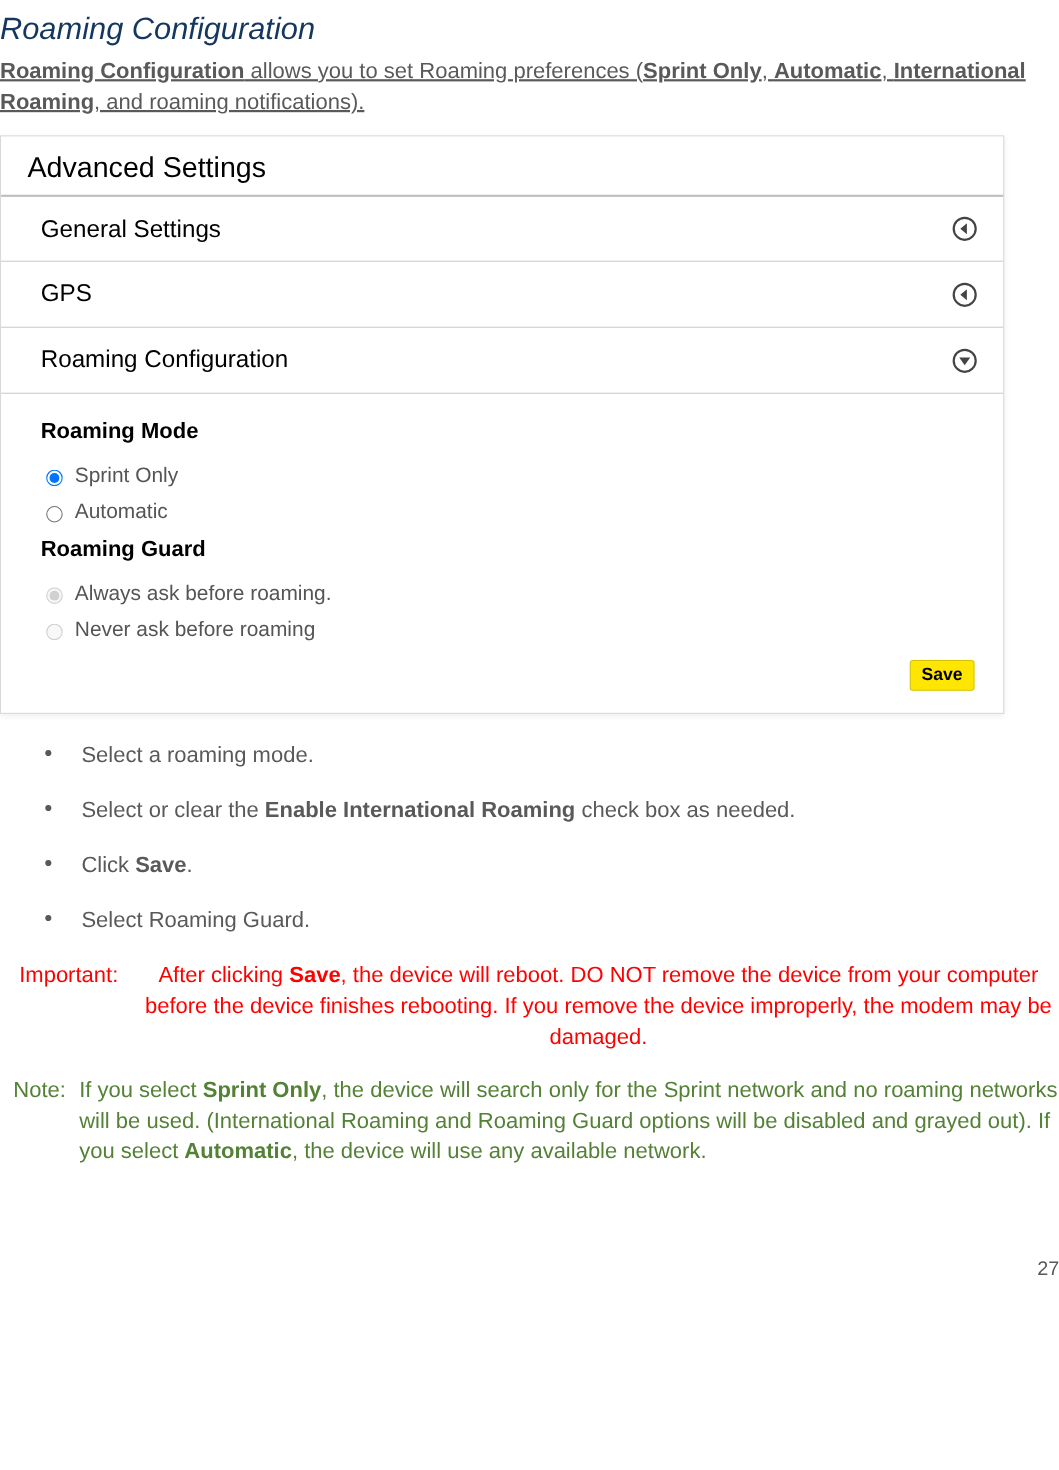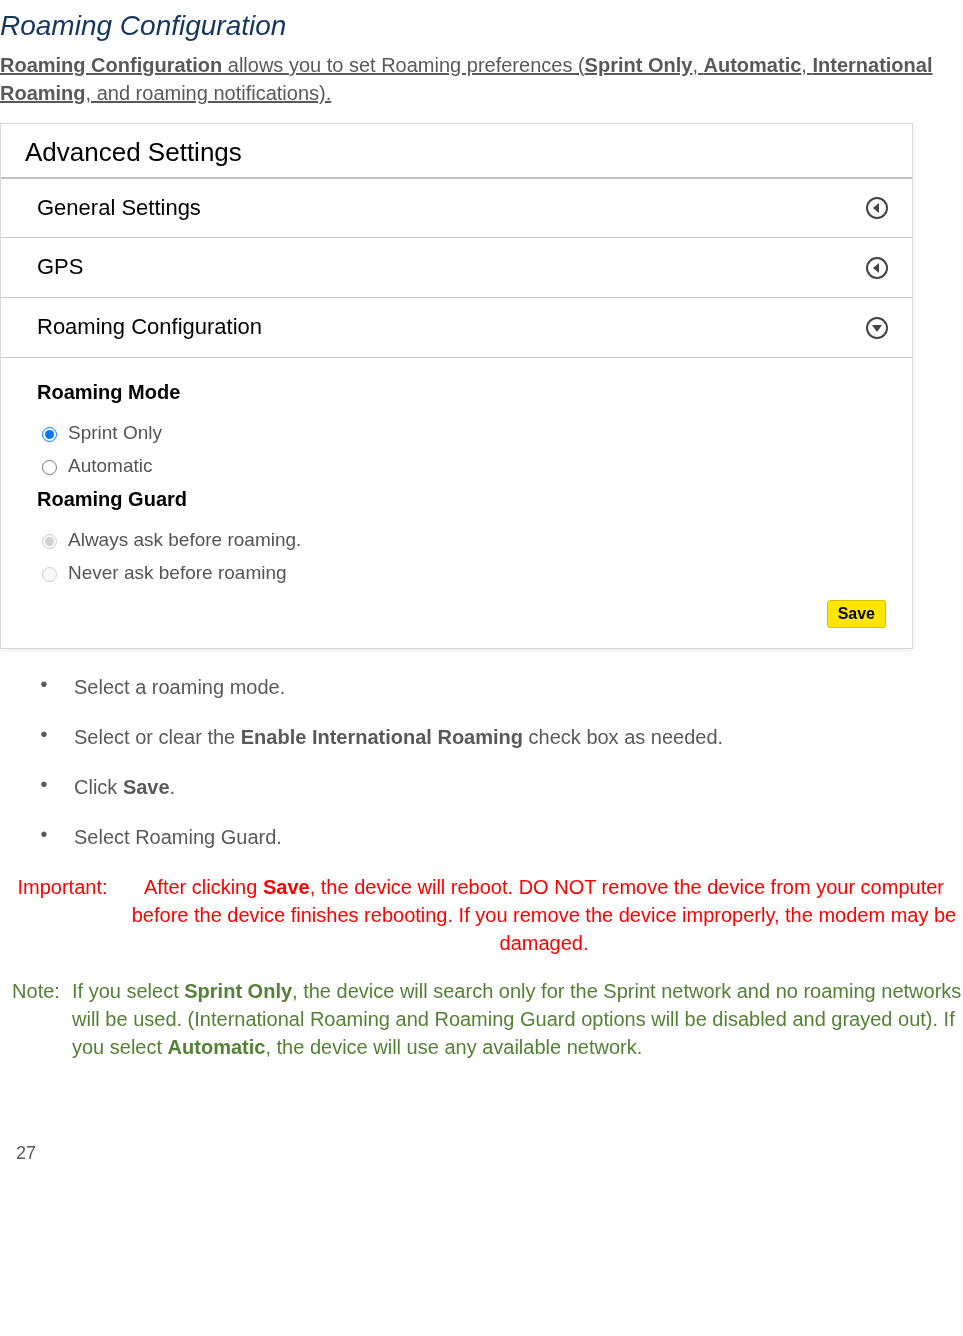--- a/index.html
+++ b/index.html
@@ -141,21 +141,21 @@
   .note-label {
     color: #538135;
     width: 72px;
     flex-shrink: 0;
     text-align: center;
   }
   .note-body {
     color: #538135;
   }
   .page-num {
-    text-align: left;
+    text-align: right;
     color: #595959;
     font-size: 18px;
     margin-top: 80px;
     margin-left: 16px;
   }
 </style>
 </head>
 <body>
 
 <div class="page">

